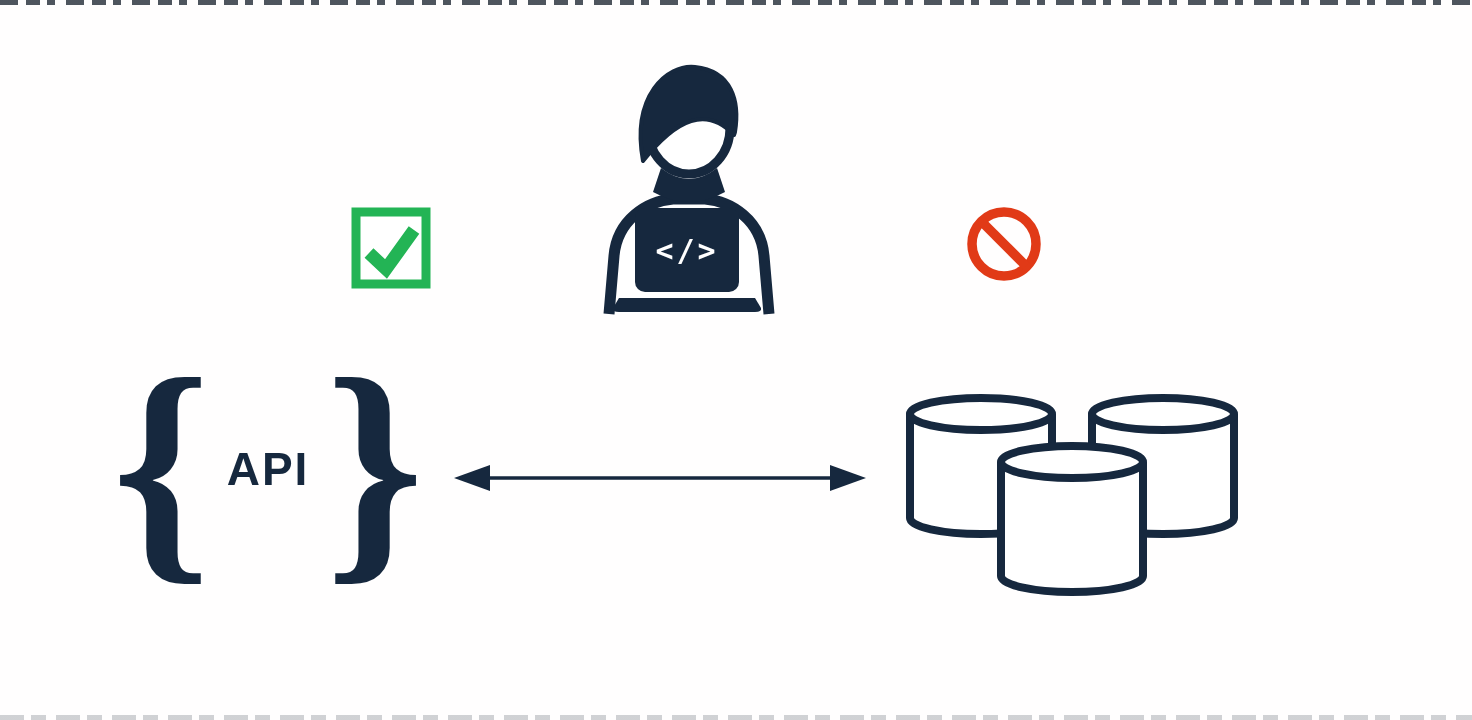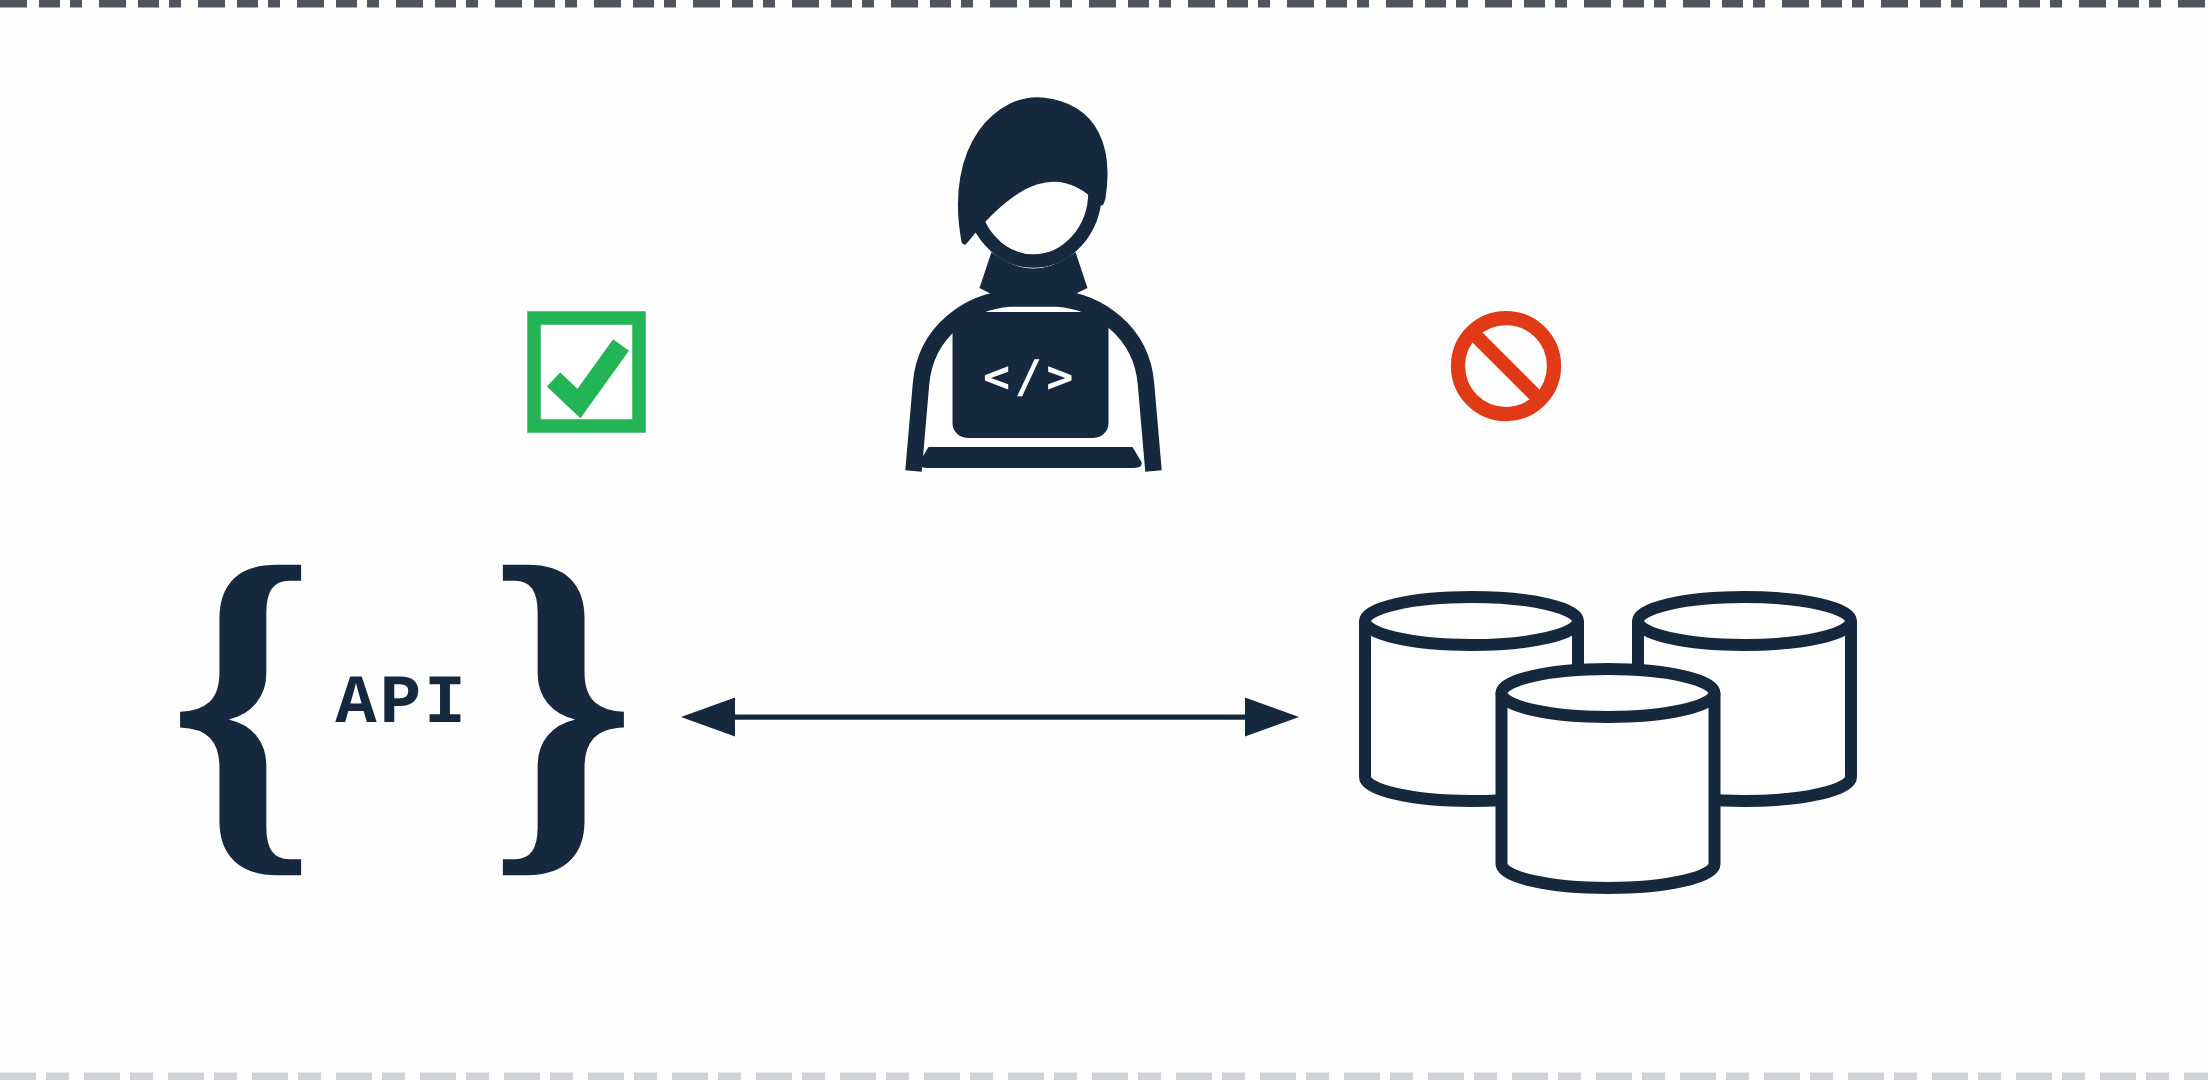--- a/index.html
+++ b/index.html
@@ -44,21 +44,21 @@
   }
   .brace {
     font-family:"Liberation Serif", serif;
     font-size:250px;
     line-height:240px;
     font-weight:bold;
     user-select:none;
     transform:translateY(-6px);
   }
   .api-label {
-    font-family:Liberation Mono, monospace;
+    font-family:Liberation Sans, sans-serif;
     font-size:46px;
     font-weight:bold;
     letter-spacing:2px;
     transform:translateY(-4px);
   }
   .laptop-code {
     font-family:"DejaVu Sans Mono", monospace;
     font-weight:bold;
     font-size:30px;
     letter-spacing:3px;

